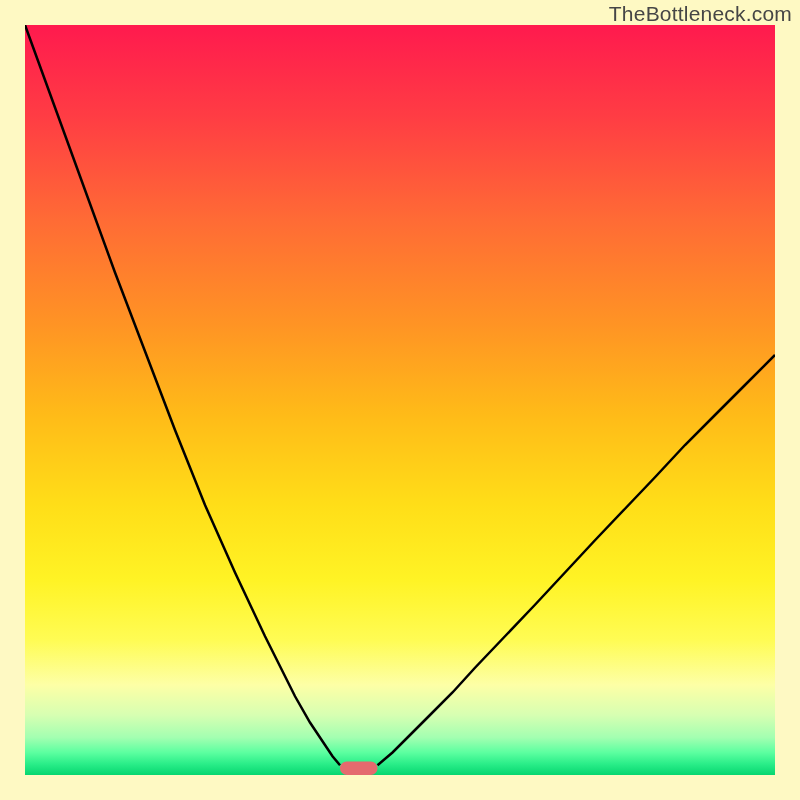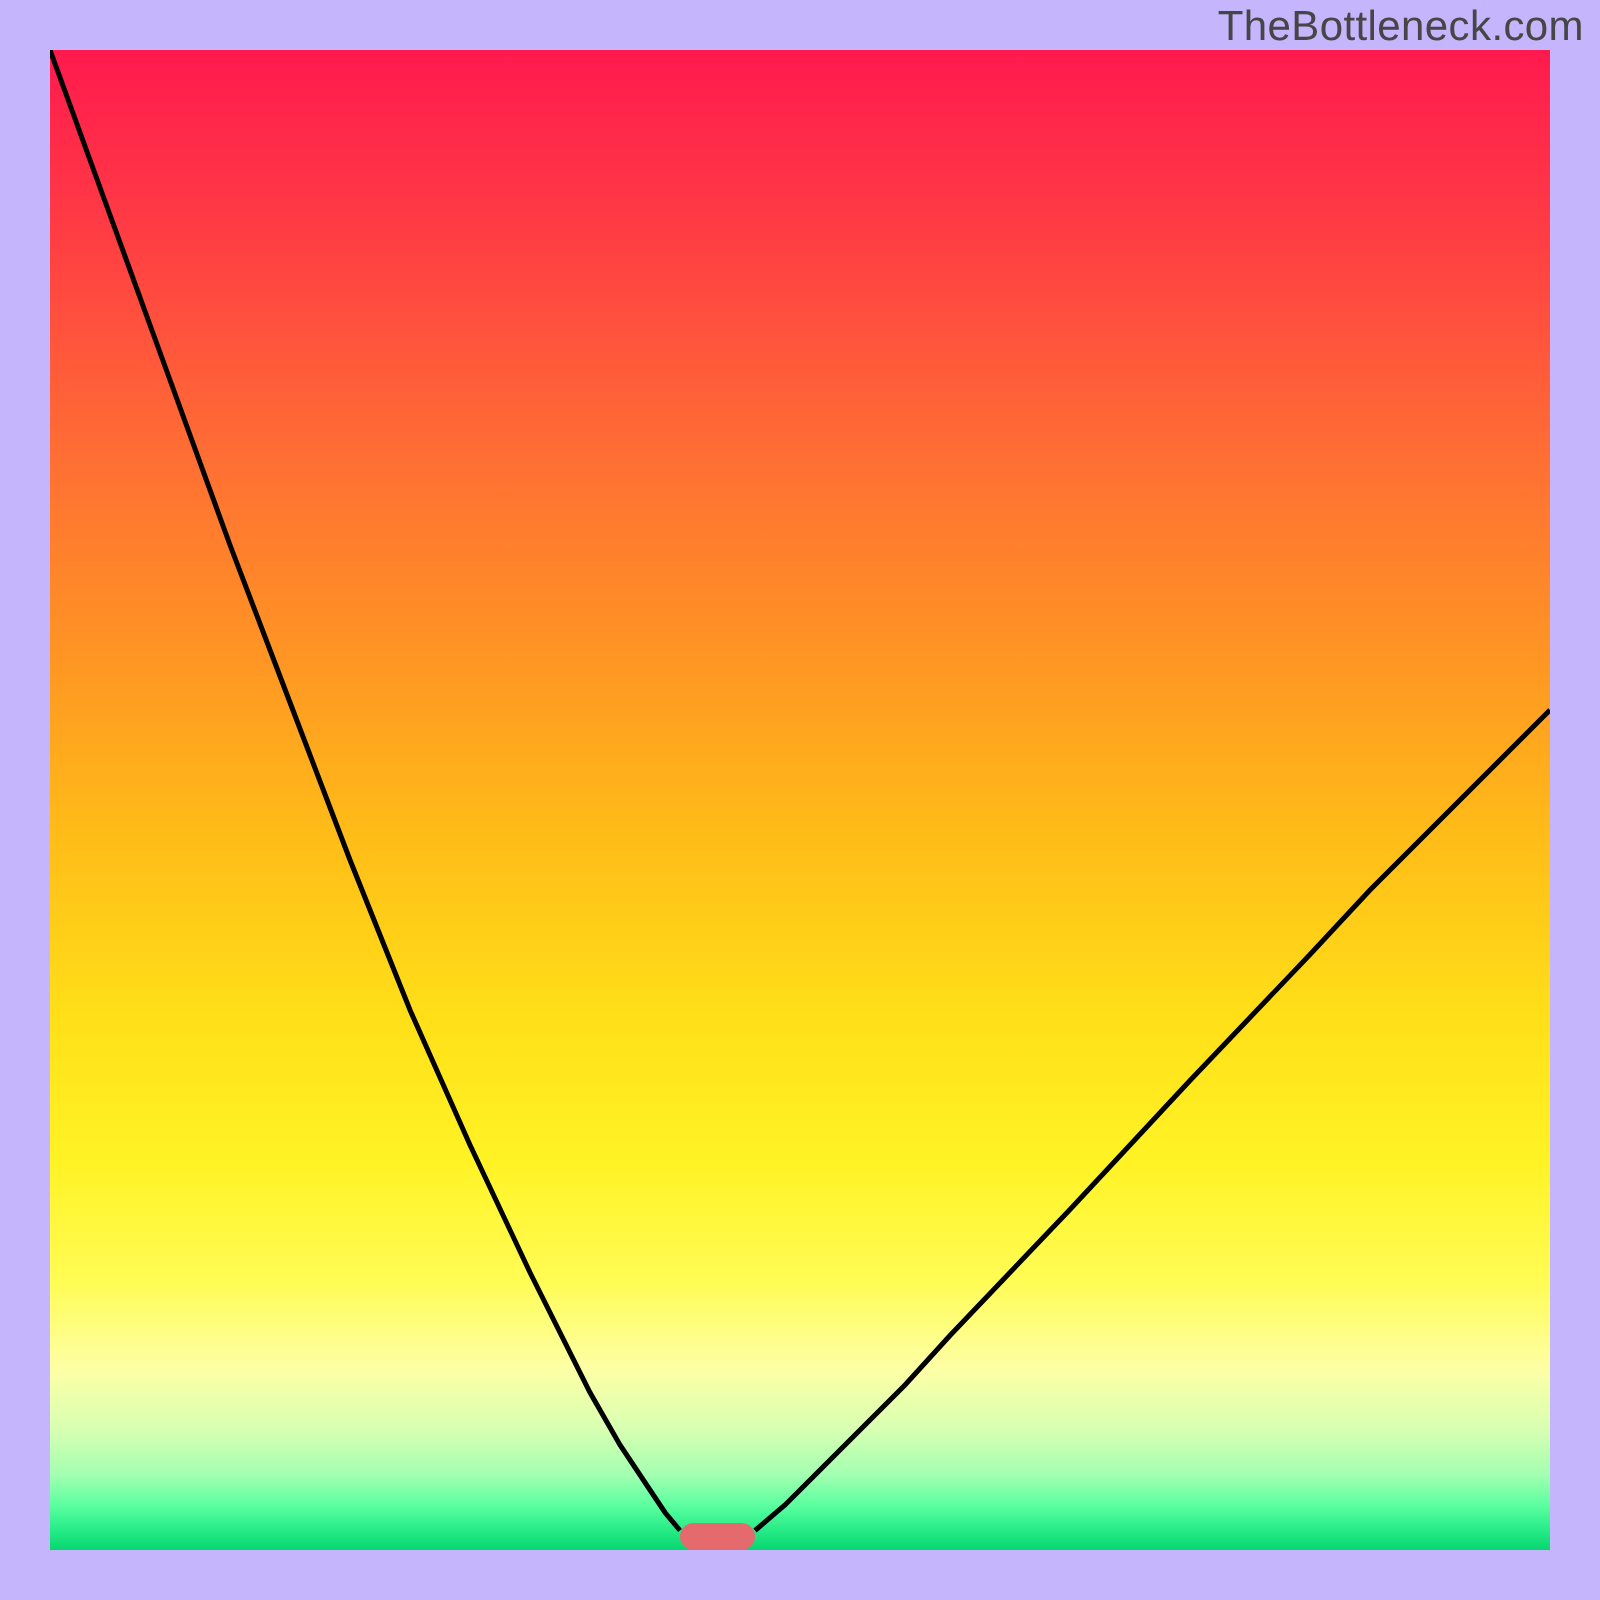--- a/index.html
+++ b/index.html
@@ -8,21 +8,21 @@
     width: 800px;
     height: 800px;
     overflow: hidden;
     background: #000;
     font-family: Arial, Helvetica, sans-serif;
   }
   .frame {
     position: absolute;
     top: 0; left: 0;
     width: 800px; height: 800px;
-    background: #c4b5fd;
+    background: #fef9c3;
   }
   .plot {
     position: absolute;
     top: 25px;
     left: 25px;
     width: 750px;
     height: 750px;
     overflow: hidden;
   }
   .watermark {

